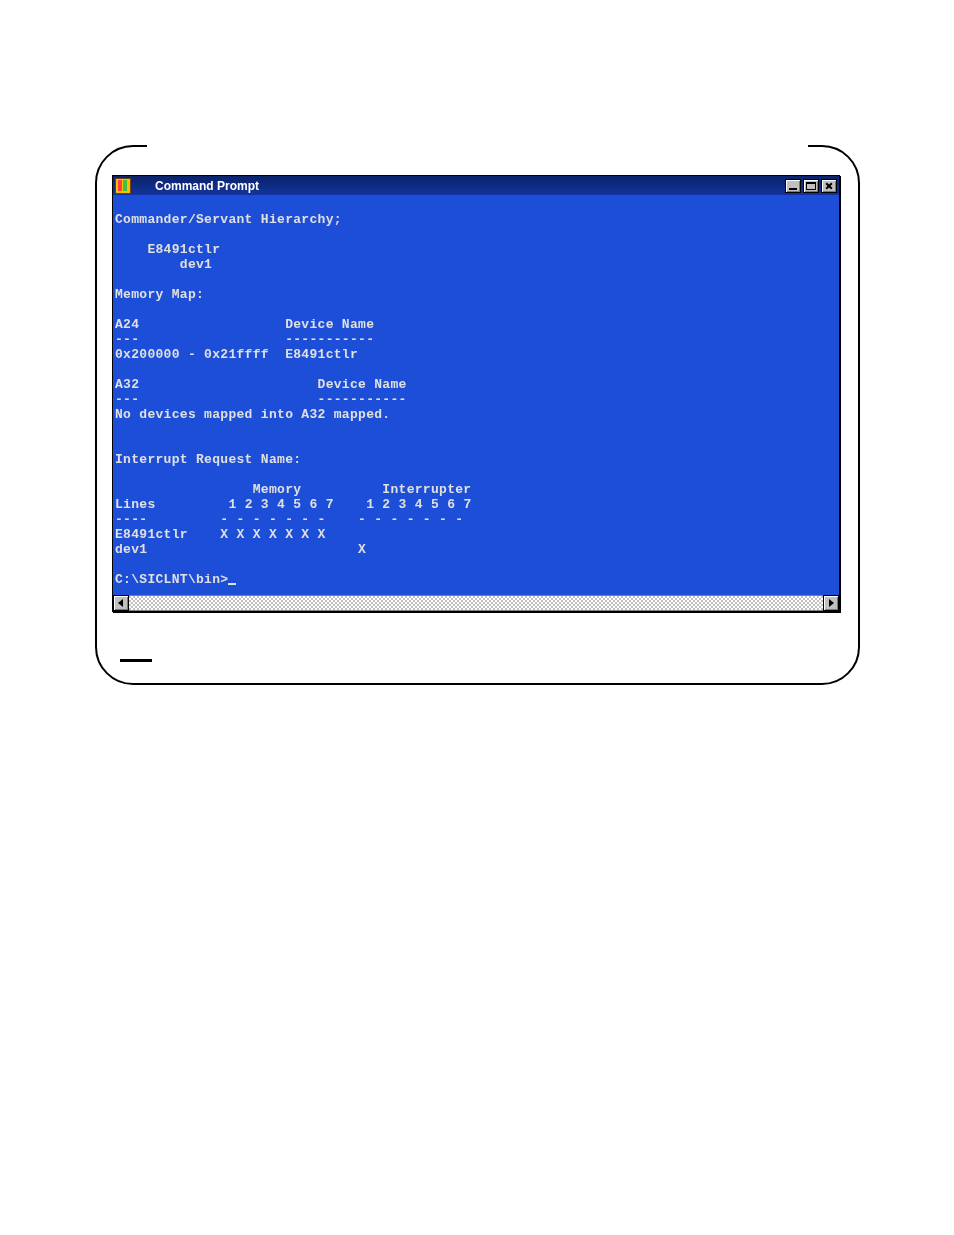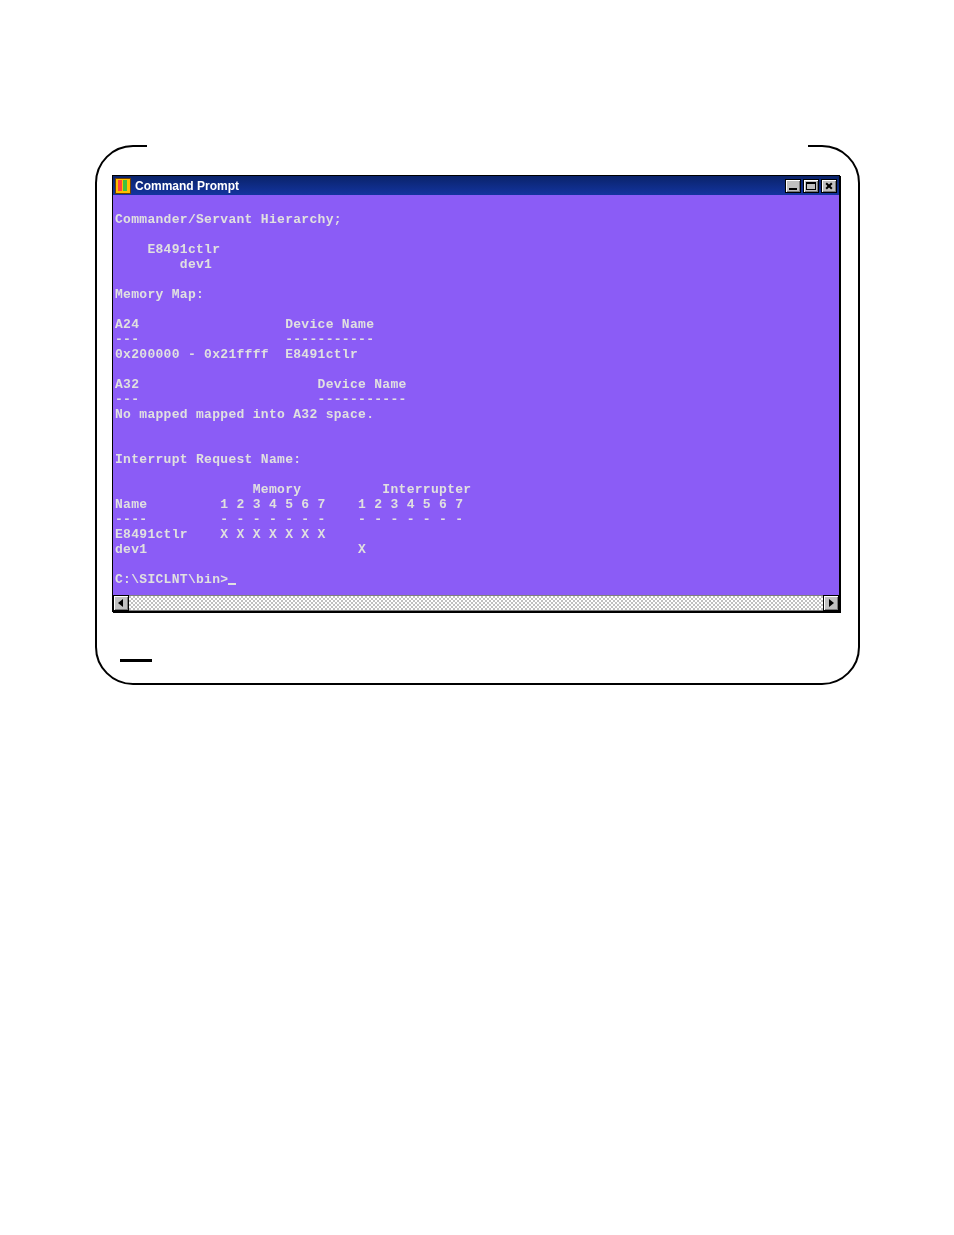--- a/index.html
+++ b/index.html
@@ -46,20 +46,21 @@
     height: 19px;
     background: linear-gradient(#0a236a, #13349f);
     color: #ffffff;
     display: flex;
     align-items: center;
     font-family: "Tahoma", "Arial", sans-serif;
     font-size: 12px;
     font-weight: bold;
     padding-left: 2px;
     box-sizing: border-box;
+    gap: 20px;
   }
   .title-bar .ticon {
     width: 16px; height: 16px;
     margin-right: 4px;
     display: inline-block;
     position: relative;
     background: #ffbf00;
     border: 1px solid #704000;
     box-sizing: border-box;
   }
@@ -92,21 +93,21 @@
   .tbtn.max:after {
     content:""; position:absolute; left:2px; right:2px; top:2px; height:2px; background:#000;
   }
   .tbtn.close:before, .tbtn.close:after {
     content:""; position:absolute; left:3px; right:3px; top:50%; height:2px; background:#000;
   }
   .tbtn.close:before { transform: translateY(-50%) rotate(45deg); }
   .tbtn.close:after  { transform: translateY(-50%) rotate(-45deg); }
 
   .term {
-    background: #8b5cf6;
+    background: #1d4ed8;
     color: #e0e0e0;
     padding: 2px 2px 0 2px;
     font-family: "Lucida Console", "Courier New", monospace;
     font-size: 13px;
     line-height: 15px;
     white-space: pre;
     box-sizing: border-box;
     height: 400px;
     overflow: hidden;
     font-weight: bold;
@@ -189,27 +190,27 @@
 <span>        dev1</span>
 
 <span>Memory Map:</span>
 
 <span>A24</span>                  <span>Device Name</span>
 ---                  -----------
 <span>0x200000 - 0x21ffff</span>  <span>E8491ctlr</span>
 
 <span>A32</span>                      <span>Device Name</span>
 ---                      -----------
-<span>No mapped mapped into A32 space.</span>
+<span>No devices mapped into A32 mapped.</span>
 
 
 <span>Interrupt Request Name:</span>
 
                  <span>Memory</span>          <span>Interrupter</span>
-<span>Name</span>         <span>1 2 3 4 5 6 7</span>    <span>1 2 3 4 5 6 7</span>
+<span>Lines</span>         <span>1 2 3 4 5 6 7</span>    <span>1 2 3 4 5 6 7</span>
 ----         - - - - - - -    - - - - - - -
 <span>E8491ctlr</span>    <span>X X X X X X X</span>
 <span>dev1</span>                          <span>X</span>
 
 <span>C:\SICLNT\bin&gt;</span><span class="cursor"></span></div>
 
   <div class="hscroll">
     <div class="sbtn left" title="Scroll left"></div>
     <div class="strack"></div>
     <div class="sbtn right" title="Scroll right"></div>

